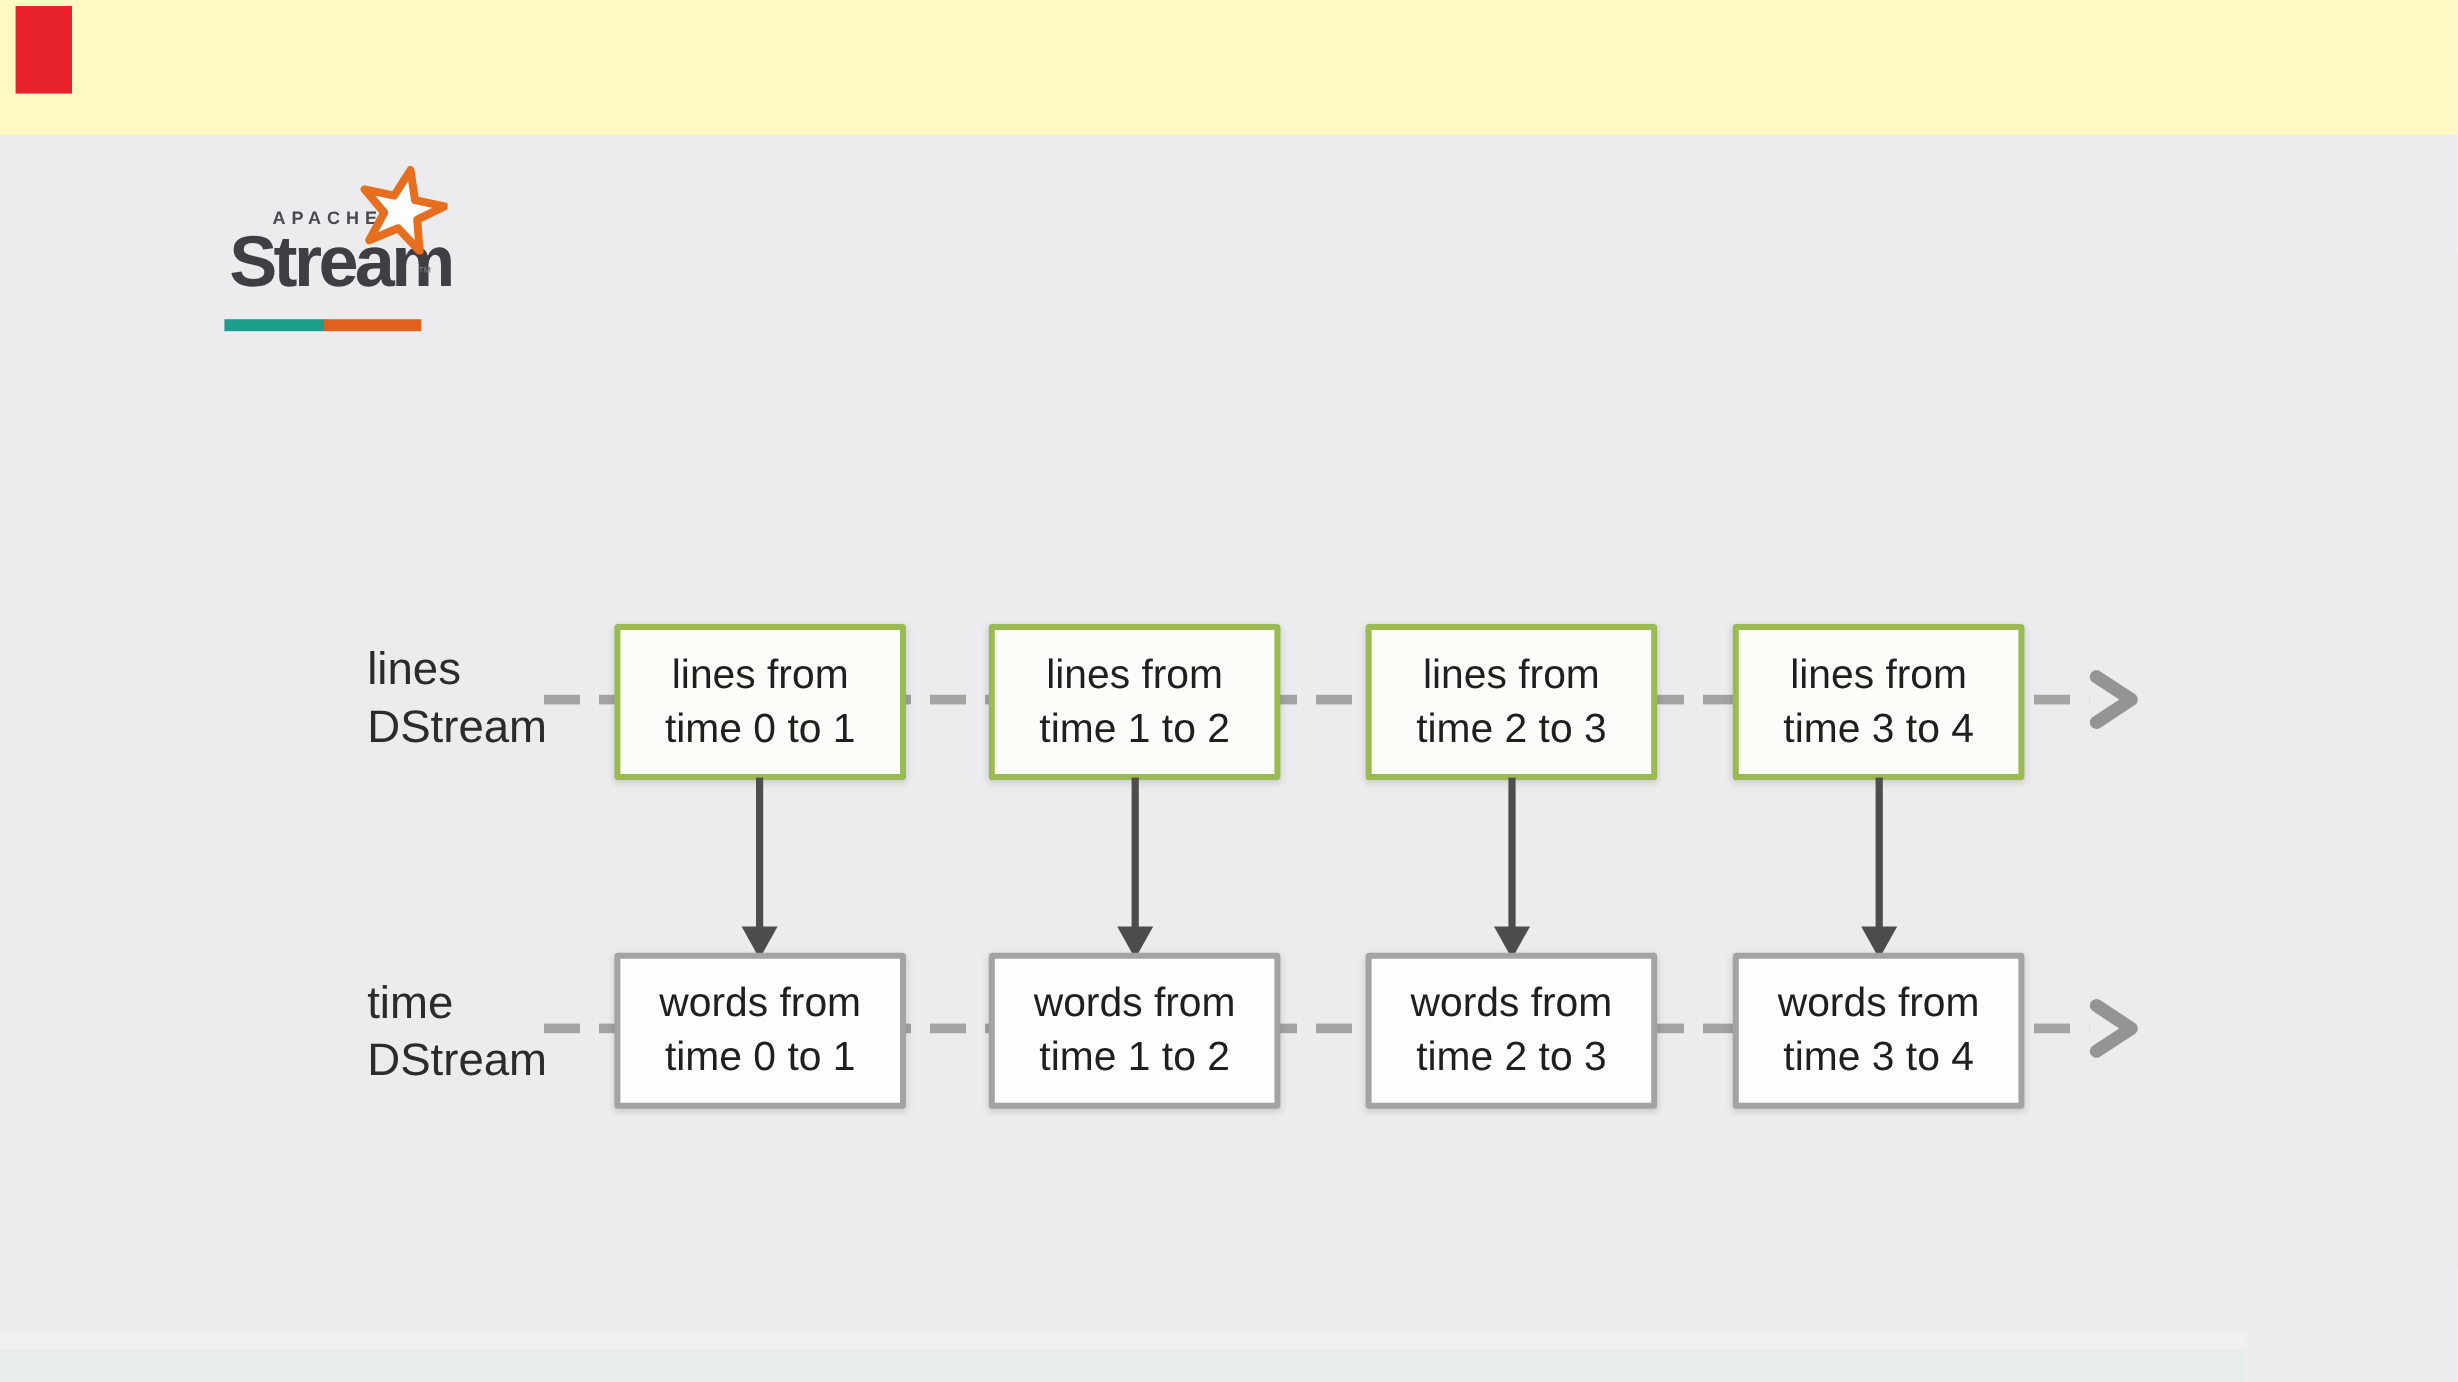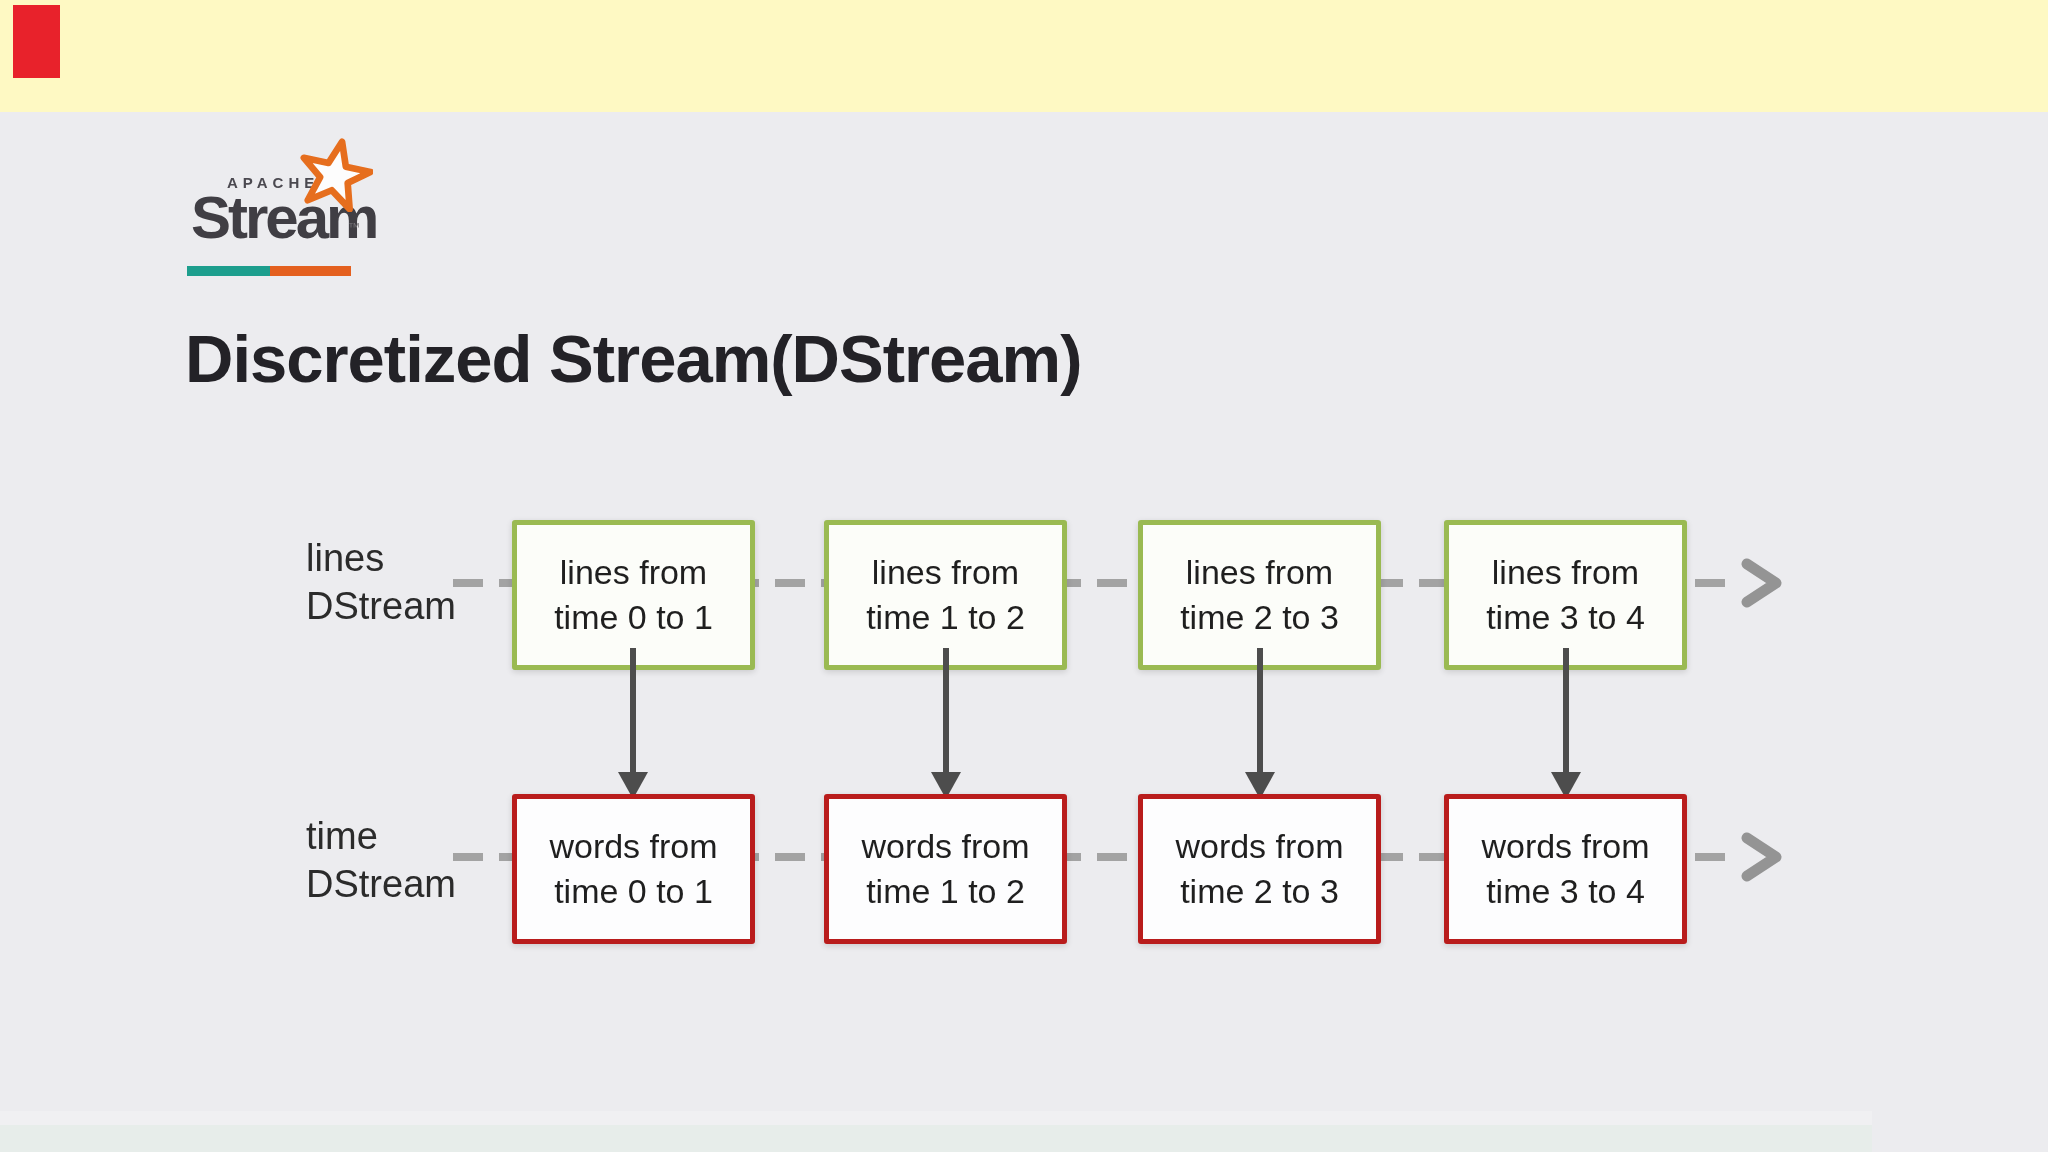--- a/index.html
+++ b/index.html
@@ -33,26 +33,26 @@
   .dash-row1{top:579px;}
   .dash-row2{top:853px;}
   .chevron{position:absolute; left:1733px; z-index:1;}
   .chevron-row1{top:555px;}
   .chevron-row2{top:829px;}
 
   .row-label{position:absolute; left:270px; font-size:38px; line-height:48px; color:#2b2b2b; z-index:2;margin-left:36px;}
   .row-label-1{top:534px;}
   .row-label-2{top:812px;}
 
-  .dbox{position:absolute; width:243px; height:150px; box-sizing:border-box; border-radius:3px;
+  .dbox{position:absolute; width:243px; height:130px; box-sizing:border-box; border-radius:3px;
     display:flex; flex-direction:column; align-items:center; justify-content:center;
     font-size:34px; line-height:45px; color:#1f1f1f; text-align:center; z-index:2;
     box-shadow:0 2px 6px rgba(0,0,0,0.14);}
   .dbox.green{border:5px solid #9aba52; background:#fcfdf9; top:520px;}
-  .dbox.blue{border:5px solid #b91c1c; background:#fdfdfe; top:794px;}
+  .dbox.blue{border:5px solid #a3a3a3; background:#fdfdfe; top:794px;}
   .bx1{left:512px;} .bx2{left:824px;} .bx3{left:1138px;} .bx4{left:1444px;}
 
   .v-arrow-stem{position:absolute; top:648px; width:6px; height:126px; background:#4d4d4d; z-index:2;}
   .v-arrow-head{position:absolute; top:772px; width:0; height:0; z-index:2;
     border-left:15px solid transparent; border-right:15px solid transparent; border-top:27px solid #4d4d4d;}
   .va1{left:630px;} .va2{left:943px;} .va3{left:1257px;} .va4{left:1563px;}
   .vh1{left:618px;} .vh2{left:931px;} .vh3{left:1245px;} .vh4{left:1551px;}
 
   .flatmap{position:absolute; left:649px; top:672px; font-size:36px; line-height:47px; color:#2b2b2b; z-index:2;}
   .flatmap .op1{font-style:italic; display:block;}
@@ -72,21 +72,20 @@
     <span class="logo-apache">APACHE</span>
     <span class="logo-spark">Stream</span>
     <svg class="logo-star" width="76" height="74" viewBox="0 0 100 100">
       <polygon points="50,4 62,36 96,36 69,57 79,91 50,71 21,91 31,57 4,36 38,36" fill="#fdfdfd" stroke="#e66e1e" stroke-width="9" stroke-linejoin="round" transform="rotate(12 50 50)"></polygon>
     </svg>
     <span class="logo-tm">™</span>
     <div class="bar-teal"></div>
     <div class="bar-orange"></div>
   </div>
 
-  <div class="title">Discretized Stream(DStream)</div>
 
   <div class="dash-line dash-row1"></div>
   <div class="dash-line dash-row2"></div>
 
   <svg class="chevron chevron-row1" width="56" height="56" viewBox="0 0 56 56">
     <polyline points="14,9 43,28 14,47" fill="none" stroke="#949494" stroke-width="11" stroke-linecap="round" stroke-linejoin="round"></polyline>
   </svg>
   <svg class="chevron chevron-row2" width="56" height="56" viewBox="0 0 56 56">
     <polyline points="14,9 43,28 14,47" fill="none" stroke="#949494" stroke-width="11" stroke-linecap="round" stroke-linejoin="round"></polyline>
   </svg>

